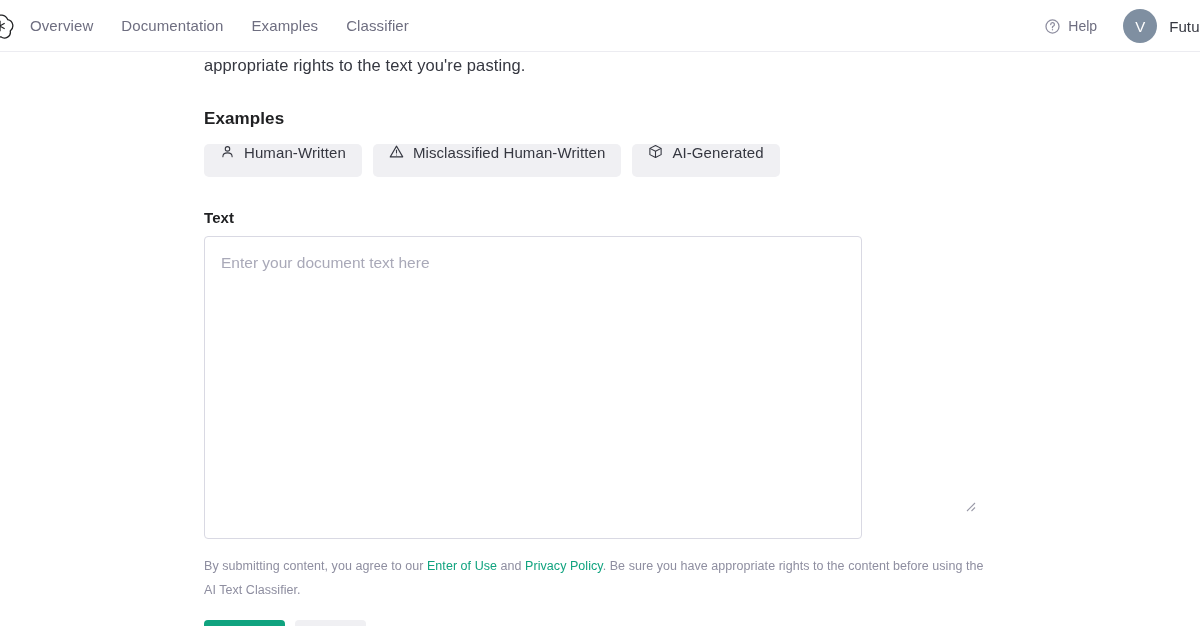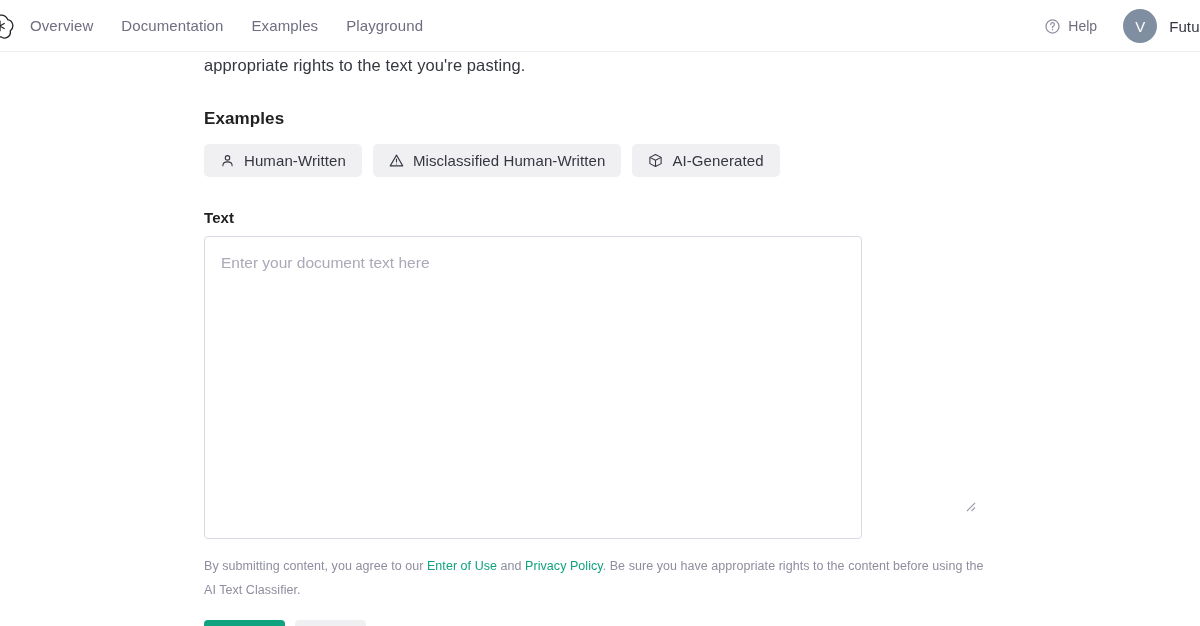--- a/index.html
+++ b/index.html
@@ -126,21 +126,21 @@
     letter-spacing: 0.1px;
   }
 
   .chips-row {
     display: flex;
     gap: 11px;
     margin-top: 15px;
   }
   .chip {
     display: inline-flex;
-    align-items: center;
+    align-items: flex-start;
     gap: 9px;
     background: #f0f0f3;
     border: none;
     border-radius: 5px;
     padding: 0 16px;
     height: 33px;
     font-size: 15px;
     color: #353740;
     cursor: pointer;
     font-family: inherit;
@@ -236,21 +236,21 @@
     <svg width="28" height="28" viewBox="0 0 24 24" fill="none" stroke="currentColor" stroke-width="1.1">
       <path d="M12 2.6c-2.2 0-4 1.2-4.9 3.1C4.9 6 3.2 7.6 2.8 9.8c-.4 2.2.5 4.3 2.2 5.5-.5 2.1.2 4.3 1.9 5.6 1.7 1.3 4 1.4 5.8.3 1.7 1.3 4 1.4 5.8.3 1.8-1.1 2.7-3.2 2.3-5.2 1.7-1.3 2.5-3.4 2.1-5.5-.4-2.2-2.1-3.9-4.3-4.3C17.7 4.2 15.9 2.8 13.8 2.6 13.2 2.6 12.6 2.6 12 2.6z"></path>
       <path d="M12 7.4v9.2M8 9.6l4 2.3 4-2.3M8 14.4l4-2.3 4 2.3"></path>
     </svg>
   </div>
 
   <nav class="nav-links">
     <a class="nav-link">Overview</a>
     <a class="nav-link">Documentation</a>
     <a class="nav-link">Examples</a>
-    <a class="nav-link">Playground</a>
+    <a class="nav-link">Classifier</a>
   </nav>
 
   <div class="topbar-right">
     <div class="help-btn">
       <span class="help-icon">
         <svg width="17" height="17" viewBox="0 0 24 24" fill="none" stroke="currentColor" stroke-width="1.8">
           <circle cx="12" cy="12" r="9.2"></circle>
           <path d="M9.5 9.2a2.6 2.6 0 1 1 3.3 2.5c-.6.2-.9.8-.9 1.4v.5" stroke-linecap="round"></path>
           <circle cx="12" cy="16.6" r="0.95" fill="currentColor" stroke="none"></circle>
         </svg>

